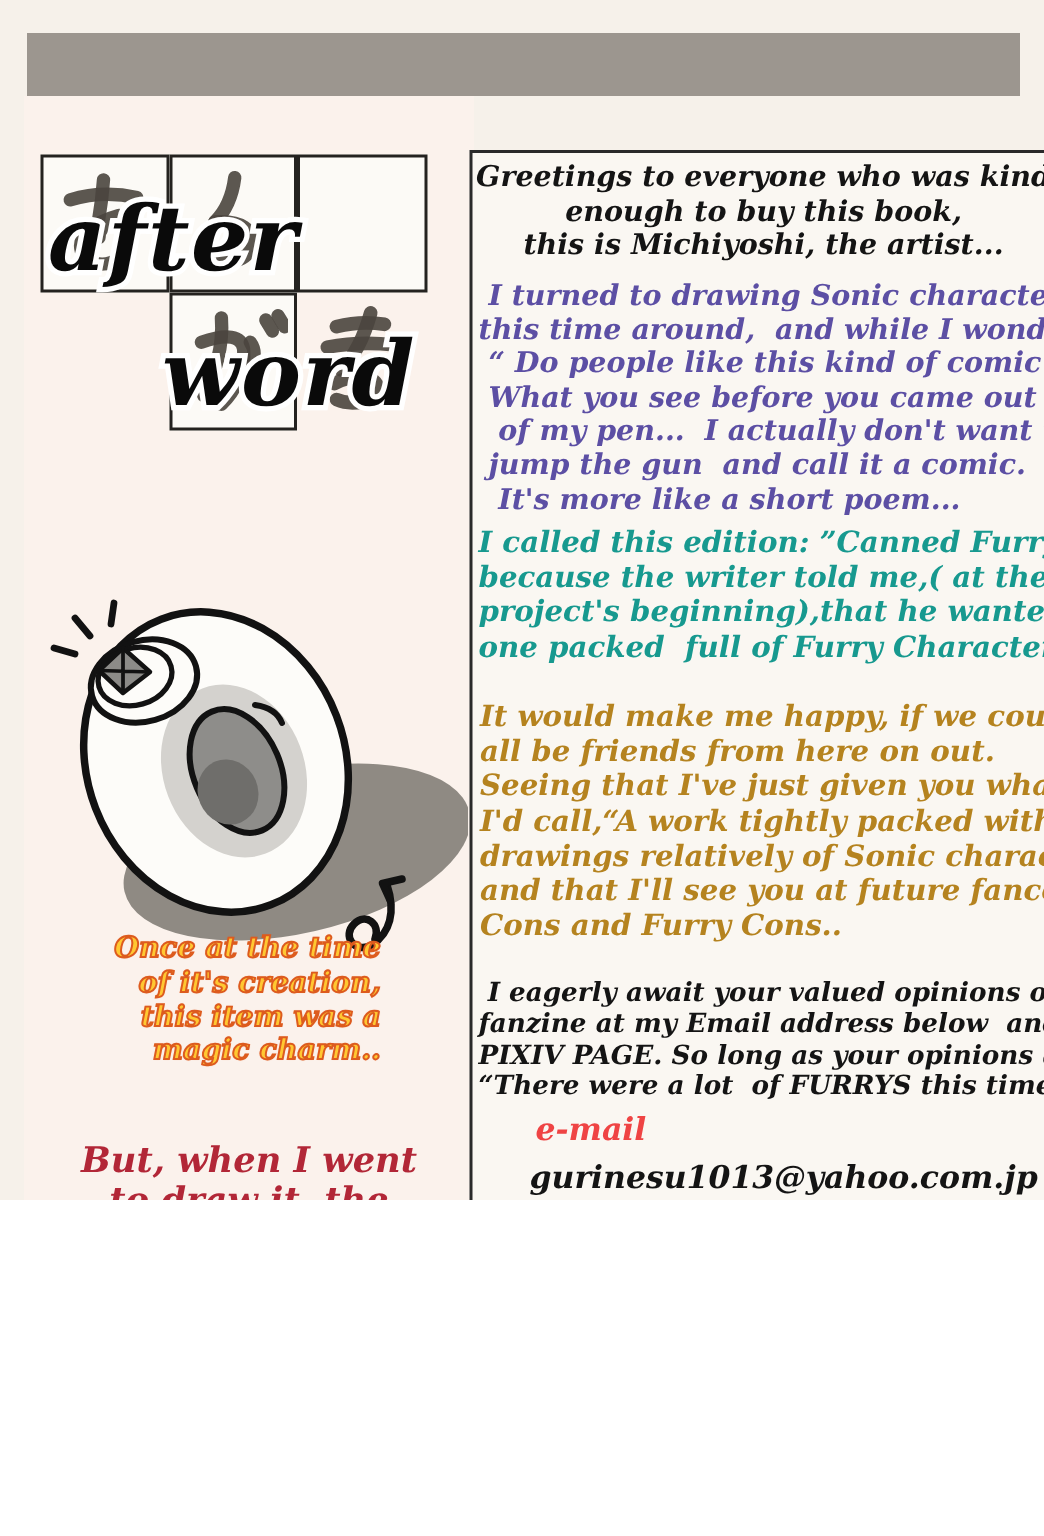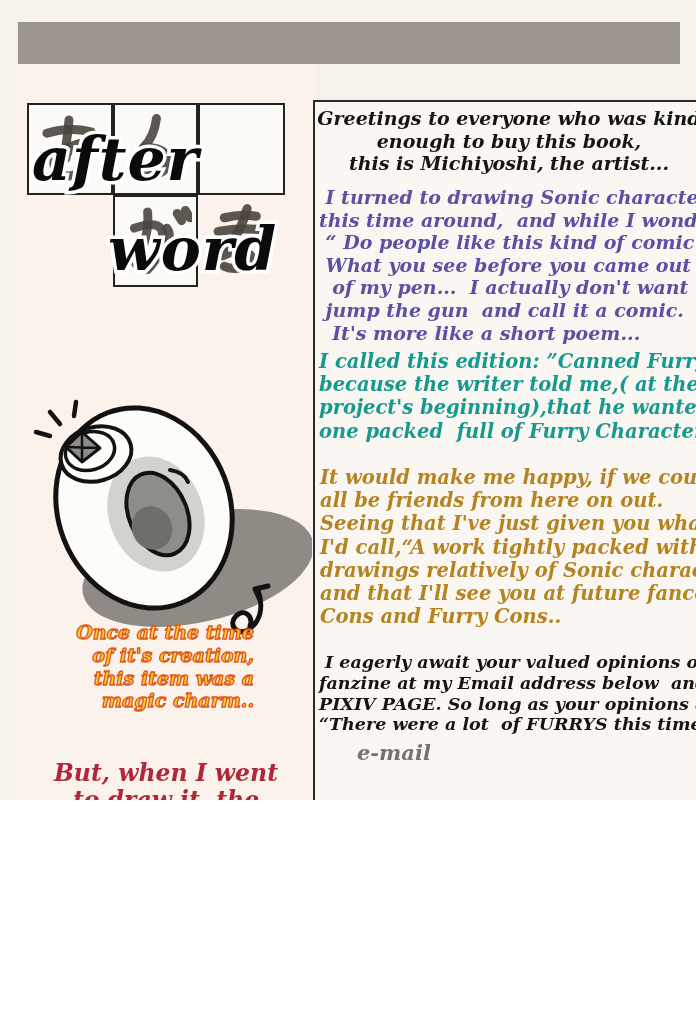--- a/index.html
+++ b/index.html
@@ -44,21 +44,21 @@
     border:2px solid #2a2a2a; background:#faf7f2;
   }
   .letter-box p{margin:0; position:absolute; font-style:italic; font-weight:bold;
     white-space:pre; line-height:1.19;}
   .p-greeting{left:0; top:5px; width:100%; text-align:center; white-space:pre-wrap!important;
     font-size:19px; color:#141414;}
   .p-sonic{left:4px; top:84px; font-size:19px; color:#5c4fa4;}
   .p-canned{left:4px; top:248px; font-size:19.5px; color:#17998f;}
   .p-friends{left:5px; top:364px; font-size:19.5px; color:#b5831f;}
   .p-opinions{left:4px; top:550px; font-size:17.5px; color:#141414;}
-  .p-email-label{left:42px; top:638px; font-size:21px; color:#737373;}
+  .p-email-label{left:42px; top:638px; font-size:21px; color:#ef4444;}
   .p-email-address{left:38px; top:670px; font-size:21px; color:#141414;}
   .p-pixiv{left:28px; top:727px; font-size:20px; color:#141414;}
   .p-pixiv .pixiv-word{font-size:23px; font-weight:bold;
     font-family:"DejaVu Sans", sans-serif;}
   .p-pixiv .pixiv-user{font-weight:normal; margin-left:26px; font-size:19px;}
   .p-url{left:1px; top:757px; font-size:17.5px; color:#141414;}
 </style>
 </head>
 <body>
 
@@ -156,19 +156,20 @@
 Seeing that I've just given you what
 I'd call,“A work tightly packed with
 drawings relatively of Sonic characters..”,
 and that I'll see you at future fancomic
 Cons and Furry Cons..</p>
     <p class="p-opinions"> I eagerly await your valued opinions on this
 fanzine at my Email address below  and on my
 PIXIV PAGE. So long as your opinions are like,
 “There were a lot  of FURRYS this time..”</p>
     <p class="p-email-label">e-mail</p>
+    <p class="p-email-address">gurinesu1013@yahoo.com.jp</p>
     <p class="p-pixiv"><span class="pixiv-word">pixiv</span><span class="pixiv-user">michiyoshi</span></p>
     <p class="p-url">http://www.pixiv.net/member.php?id=87138</p>
   </div>
 
   <div class="scan-bar bottom"></div>
 
 </div>
 
 </body></html>

